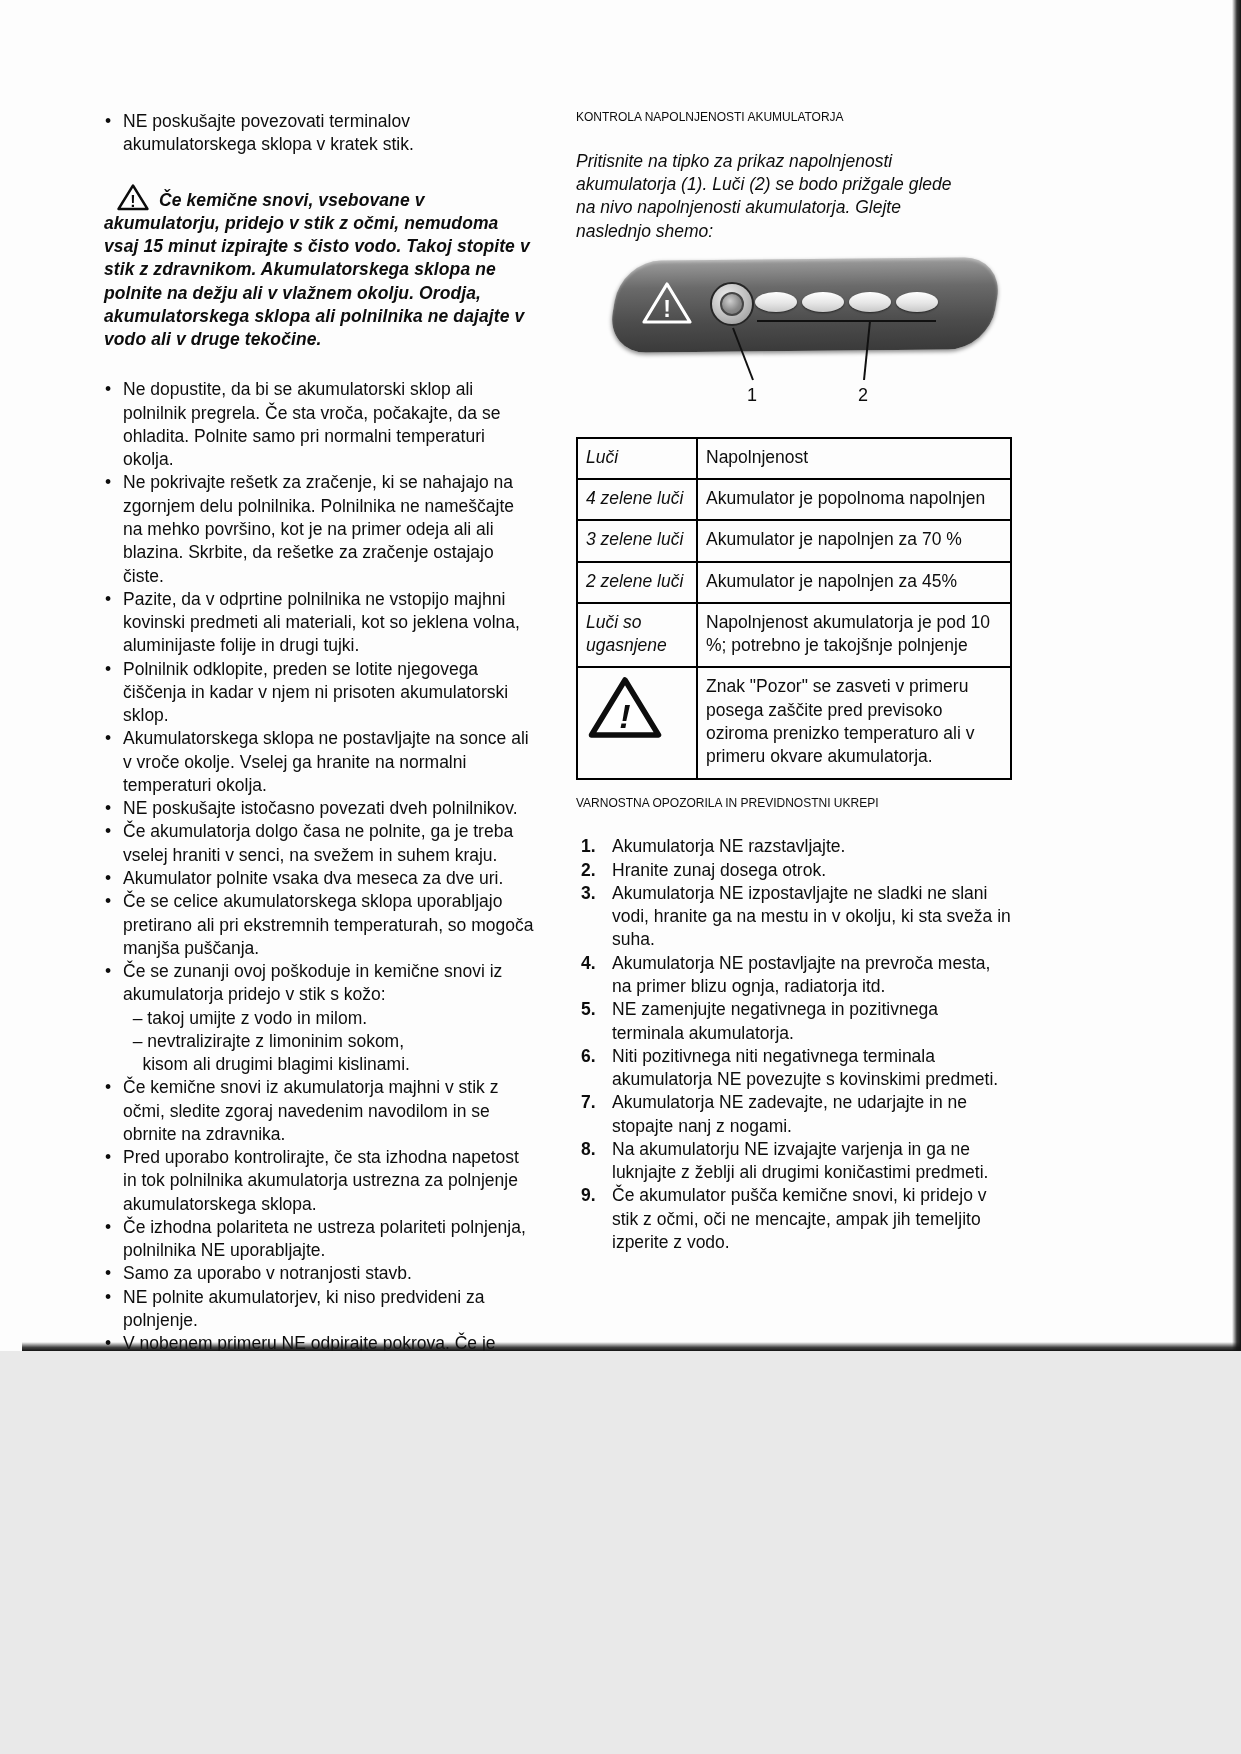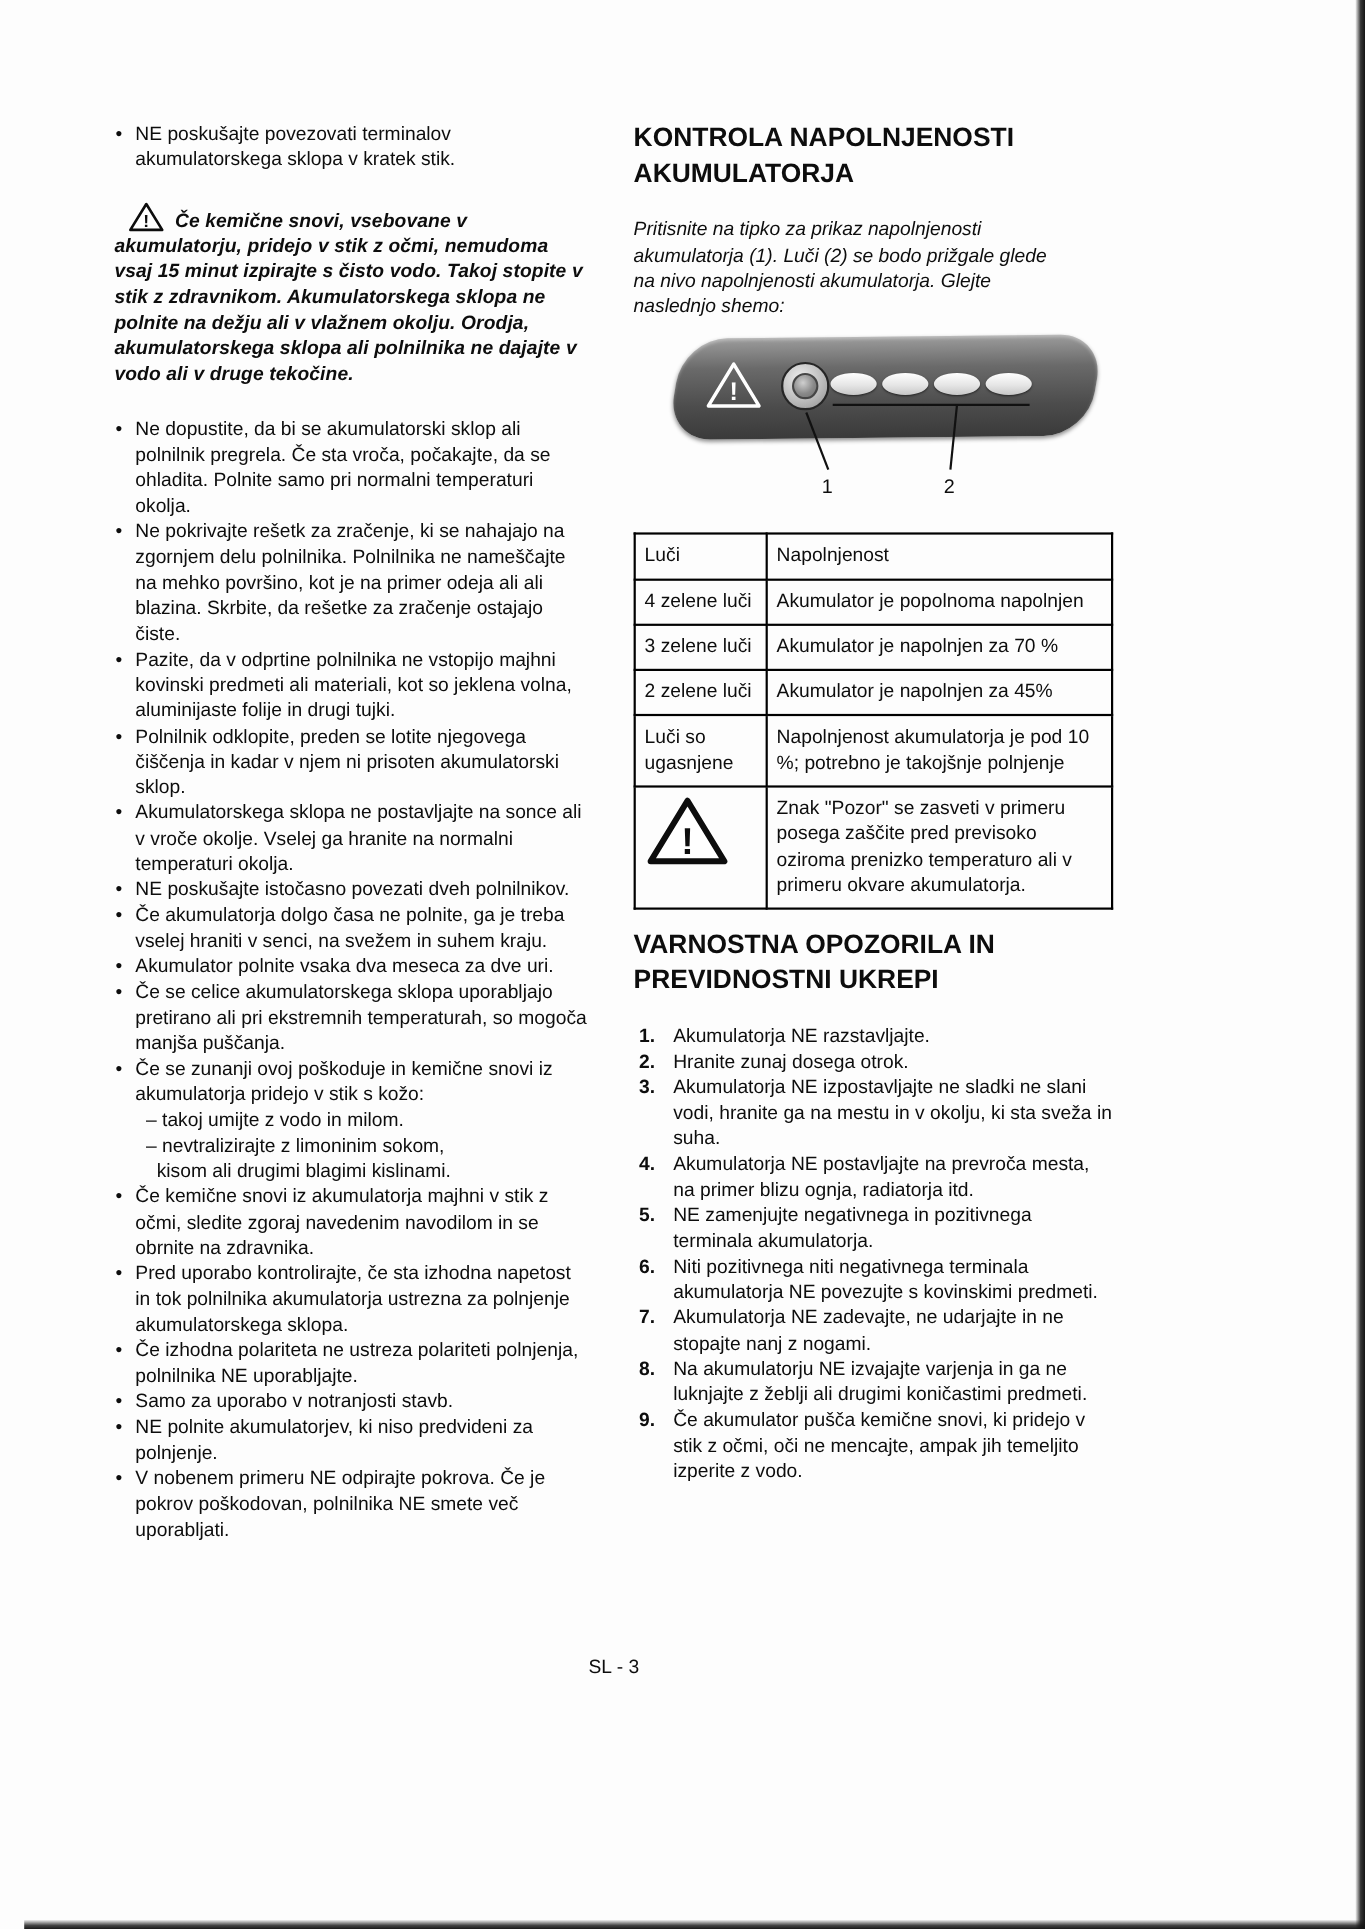--- a/index.html
+++ b/index.html
@@ -1,20 +1,20 @@
 <!DOCTYPE html>
 <html><head>
 <meta charset="utf-8">
 <style>
   * { box-sizing: border-box; }
   html, body { margin: 0; padding: 0; background: #e9e9e9; }
   .page {
     position: relative;
     width: 1241px;
-    height: 1754px;
+    height: 1351px;
     margin: 0 auto;
     background: #fdfdfd;
     font-family: "Liberation Sans", "DejaVu Sans", sans-serif;
     font-size: 17.5px;
     line-height: 1.33;
     color: #0d0d0d;
     overflow: hidden;
   }
   .columns {
     position: absolute;
@@ -37,21 +37,21 @@
   .warning-para {
     font-weight: 700;
     font-style: italic;
     margin: 0 0 27px 0;
     text-indent: 12px;
     letter-spacing: .1px;
   }
   .warning-para svg { vertical-align: -6px; margin-right: 9px; }
 
   
-  .heading { font-size: 24px; font-weight: 700; line-height: 1.32; margin: 0 0 24px 0; max-width: 372px; }
+  .heading { font-size: 12px; font-weight: 400; line-height: 1.32; margin: 0 0 24px 0; max-width: 372px; }
   .heading2 { margin: 16px 0 0 0; }
   .intro-text { margin: 0 0 14px 0; max-width: 392px; font-style: italic; }
 
   
   .figure { position: relative; height: 172px; margin: 2px 0 8px 0; }
   .panel {
     position: absolute; left: 38px; top: 2px; width: 382px; height: 92px;
     border-radius: 40px;
     background: linear-gradient(180deg, #9c9c9c 0%, #6a6a6a 30%, #4c4c4c 68%, #3a3a3a 100%);
     transform: skewX(-10deg) rotate(-0.6deg);
@@ -82,21 +82,21 @@
   
   .charge { border-collapse: collapse; width: 100%; margin: 4px 0 0 0; }
   .charge th, .charge td {
     border: 2px solid #000;
     padding: 7px 7px 9px 8px;
     text-align: left;
     vertical-align: top;
     font-weight: 400;
     font-size: 17.5px;
   }
-  .charge .c1 { width: 120px; padding-right: 2px; }
+  .charge .c1 { width: 120px; padding-right: 2px; font-style: italic; }
   .icon-cell { text-align: center; vertical-align: middle; }
 
   
   .numbered { list-style: none; margin: 24px 0 0 0; padding: 0; }
   .numbered li { position: relative; padding-left: 36px; }
   .numbered .num { position: absolute; left: 5px; font-weight: 700; }
 
   .footer { position: absolute; top: 1504px; left: 104px; width: 908px; text-align: center; }
 
   

